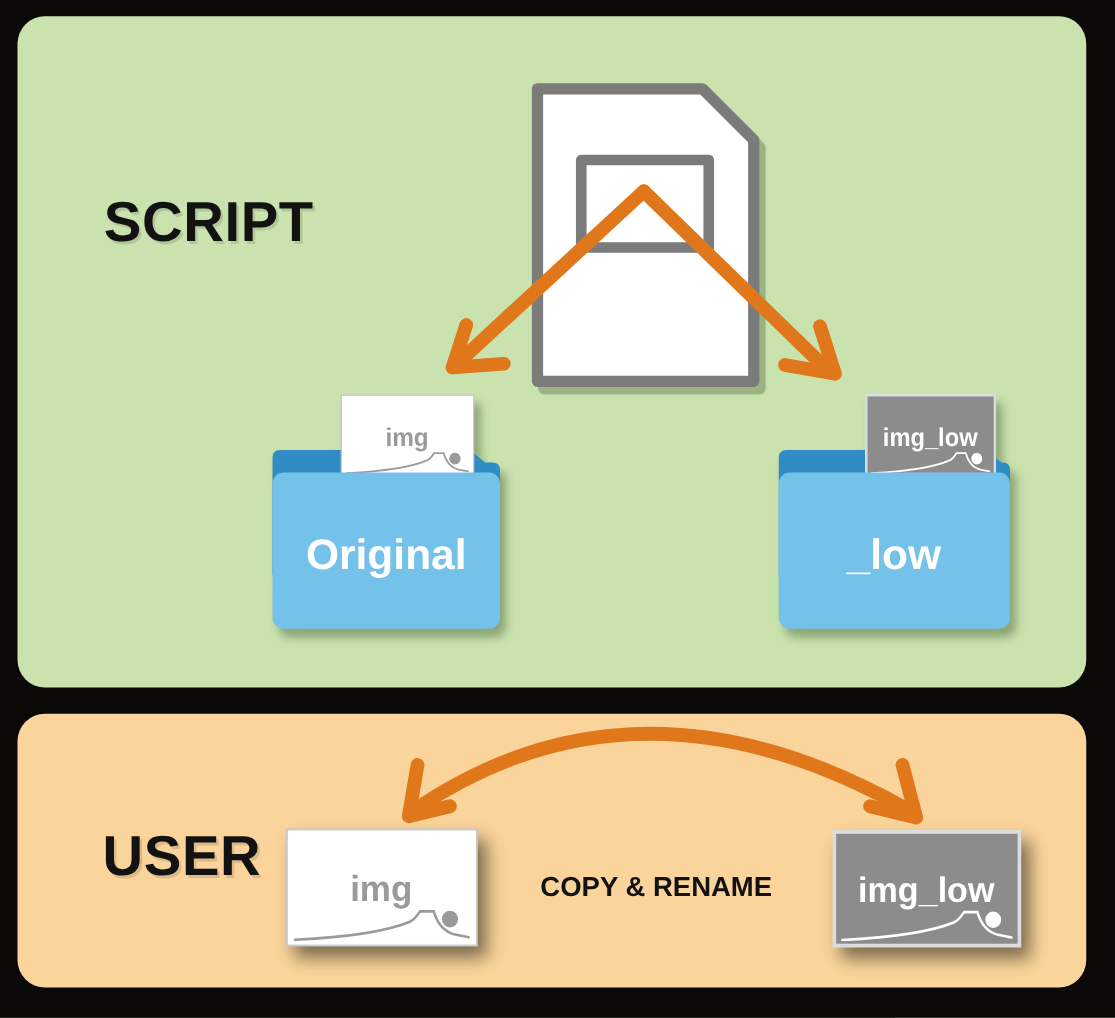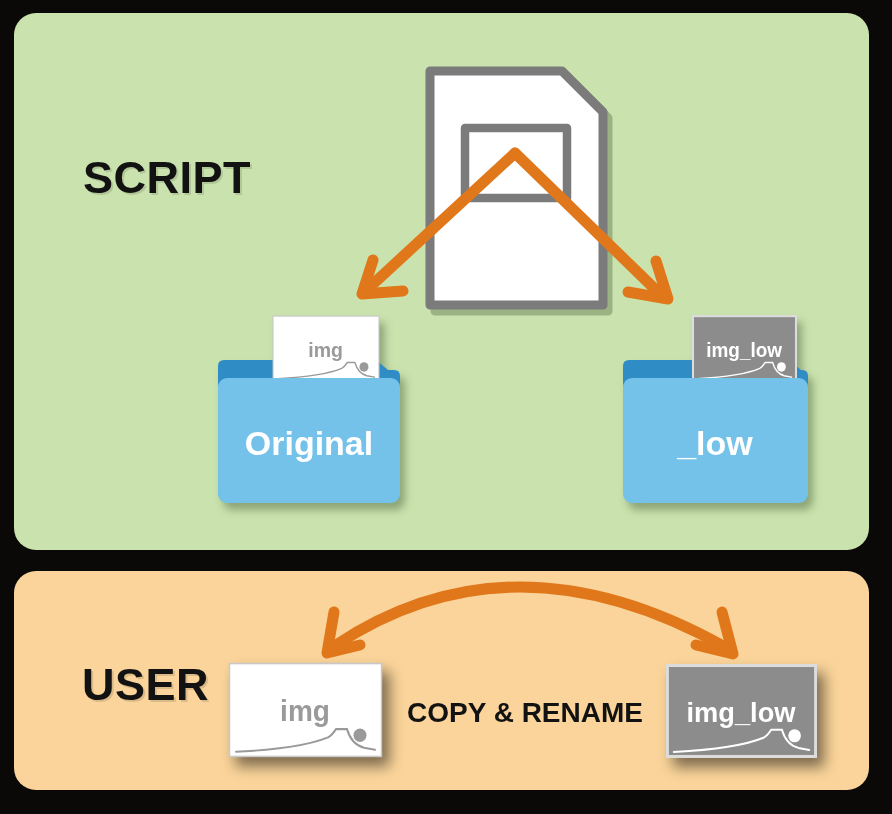--- a/index.html
+++ b/index.html
@@ -6,21 +6,21 @@
   body{width:892px;height:814px;overflow:hidden;font-family:"Liberation Sans",sans-serif;}
   .stage{position:relative;width:716px;height:814px;background:#0a0907;}
   .panel{position:absolute;border-radius:22px;}
   .panel-green{left:14px;top:13px;width:855px;height:537px;background:#CAE3AE;}
   .panel-orange{left:14px;top:571px;width:855px;height:219px;background:#FAD49A;}
   .big-label{position:absolute;font-size:45px;font-weight:bold;color:#121212;
              letter-spacing:0.5px;line-height:1;text-shadow:2px 2px 0 rgba(0,0,0,0.12);}
   .script-label{left:69px;top:142px;}
   .user-label{left:68px;top:91px;}
   .action-label{position:absolute;left:386px;top:128px;width:250px;text-align:center;
-                font-size:28px;font-weight:bold;color:#121212;line-height:1;}
+                font-size:22px;font-weight:bold;color:#121212;line-height:1;}
   svg.abs{position:absolute;overflow:visible;}
   .doc-svg{filter:drop-shadow(5px 6px 0 rgba(70,85,50,0.35));}
   .folder-svg{filter:drop-shadow(5px 7px 4px rgba(25,45,15,0.35));}
   .user-card{filter:drop-shadow(7px 9px 7px rgba(0,0,0,0.50));}
   .doc-shape{fill:#ffffff;stroke:#7b7b7b;stroke-width:9;stroke-linejoin:round;}
   .doc-inner{fill:#ffffff;stroke:#7b7b7b;stroke-width:8.5;stroke-linejoin:round;}
   .folder-back{fill:#2F8CC5;}
   .folder-front{fill:#74C2EA;}
   .folder-label{fill:#ffffff;font-size:34px;font-weight:bold;font-family:"Liberation Sans",sans-serif;}
   .card-bg-white{fill:#ffffff;stroke:#c8c8c8;stroke-width:1.5;}

